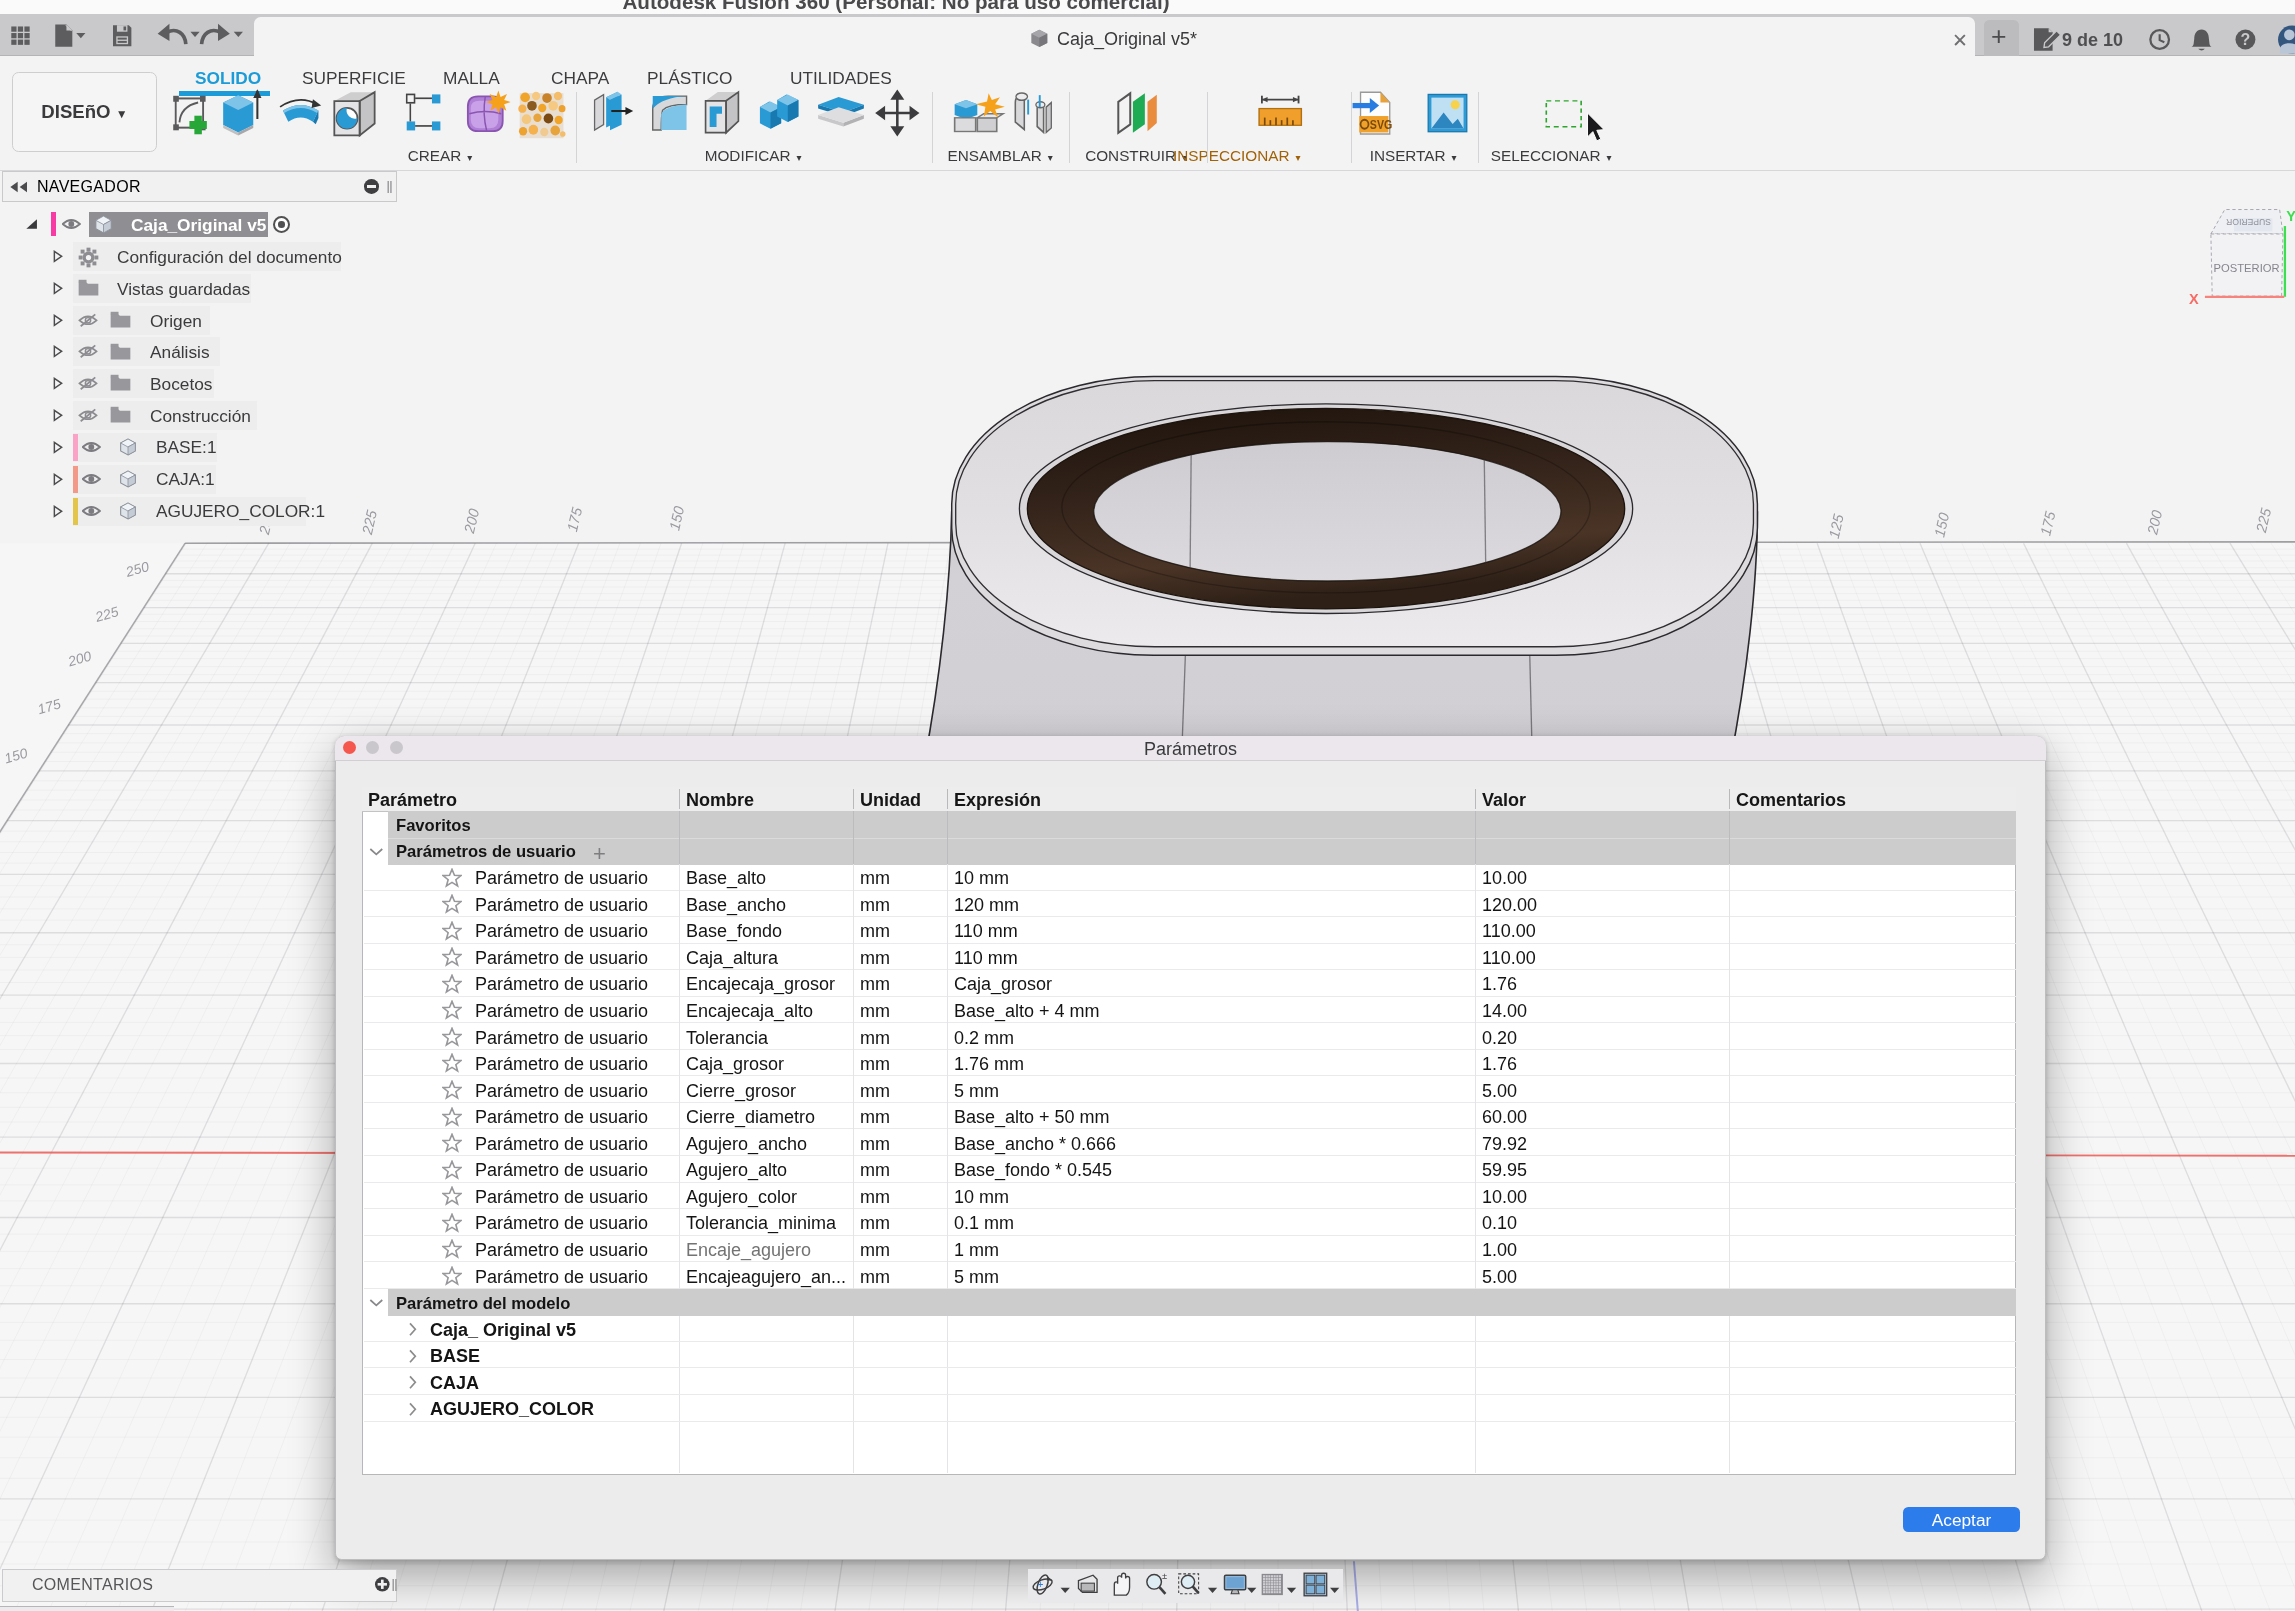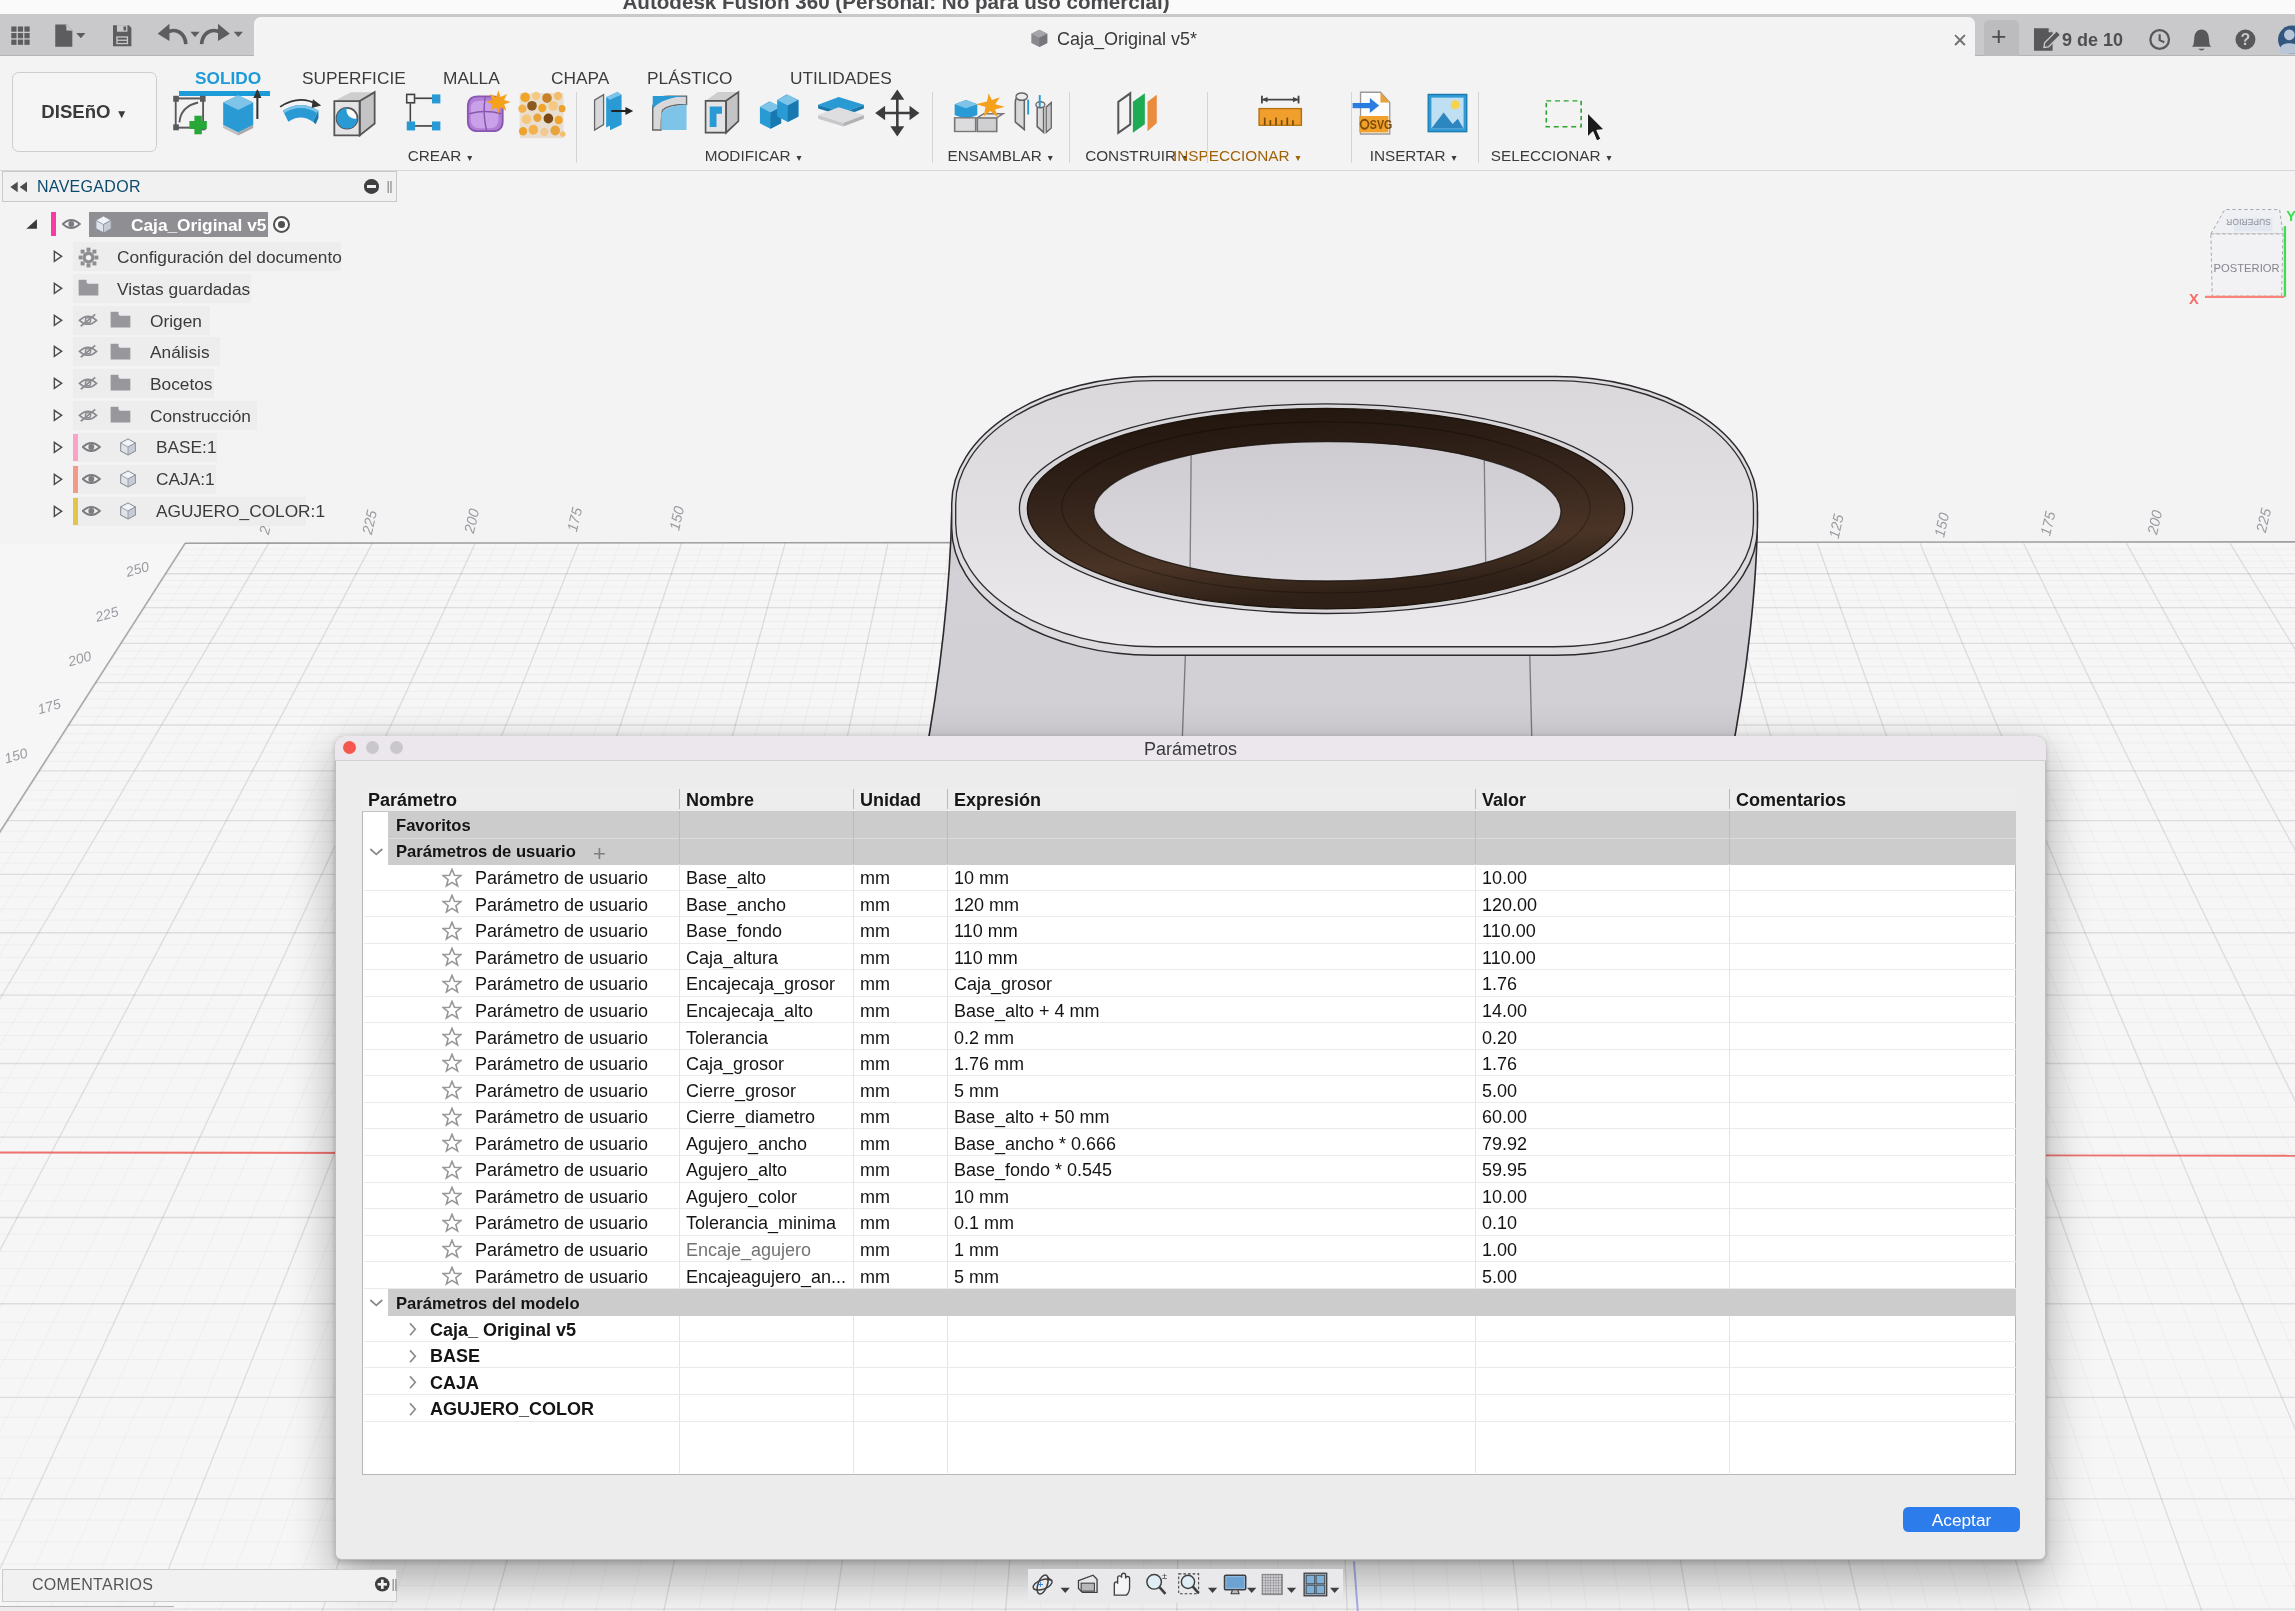--- a/index.html
+++ b/index.html
@@ -554,21 +554,21 @@
 <div class="abs" style="left:932px;top:92px;width:1.3px;height:71px;background:#d4d3d5;"></div>
 <div class="abs" style="left:1069px;top:92px;width:1.3px;height:71px;background:#d4d3d5;"></div>
 <div class="abs" style="left:1207px;top:92px;width:1.3px;height:71px;background:#d4d3d5;"></div>
 <div class="abs" style="left:1351px;top:92px;width:1.3px;height:71px;background:#d4d3d5;"></div>
 <div class="abs" style="left:1478px;top:92px;width:1.3px;height:71px;background:#d4d3d5;"></div>
 <div class="abs" style="left:2px;top:171px;width:395px;height:31px;background:#f2f1f2;border:1.3px solid #c9c8ca;"></div>
 <svg class="abs" style="left:9.3px;top:181px" width="20" height="12" viewBox="0 0 30 18">
     <polygon points="13,1 13,17 2,9" fill="#4c4c4e"></polygon>
     <polygon points="27,1 27,17 16,9" fill="#4c4c4e"></polygon>
   </svg>
-<div class="abs" style="left:37px;top:178px;font-size:16px;color:#0c4a6e;letter-spacing:0.3px;">NAVEGADOR</div>
+<div class="abs" style="left:37px;top:178px;font-size:16px;color:#000000;letter-spacing:0.3px;">NAVEGADOR</div>
 <div class="abs" style="left:364px;top:179px;width:14.6px;height:14.6px;border-radius:7.3px;background:#3f3f41;"></div>
 <div class="abs" style="left:367px;top:185px;width:9.3px;height:3.3px;background:#f2f1f2;"></div>
 <div class="abs" style="left:386px;top:177px;font-size:17.3px;color:#98989a;">‖</div>
 <div class="abs" style="left:89px;top:212px;width:179px;height:25px;background:#8f8e93;"></div>
 <svg class="abs" style="left:25px;top:218px" width="13.3" height="12" viewBox="0 0 20 18">
     <polygon points="2,16 18,16 18,2" fill="#3a3a3c"></polygon>
   </svg>
 <div class="abs" style="left:51px;top:212px;width:4.6px;height:24px;background:#f83ba4;"></div>
 <div class="abs" style="left:62px;top:218px;"><svg width="18.6" height="12" viewBox="0 0 28 18">
       <path d="M1 9 Q14 -3 27 9 Q14 21 1 9 Z" fill="none" stroke="#7c7c80" stroke-width="2.6"></path>
@@ -886,21 +886,21 @@
 <div class="abs" style="left:686px;top:1267px;font-size:18px;color:#141414;">Encajeagujero_an...</div>
 <div class="abs" style="left:860px;top:1267px;font-size:18px;color:#141414;">mm</div>
 <div class="abs" style="left:954px;top:1267px;font-size:18px;color:#141414;">5 mm</div>
 <div class="abs" style="left:1482px;top:1267px;font-size:18px;color:#141414;">5.00</div>
 <div class="abs" style="left:679px;top:864px;width:1.3px;height:609px;background:#e4e3e5;"></div>
 <div class="abs" style="left:853px;top:864px;width:1.3px;height:609px;background:#e4e3e5;"></div>
 <div class="abs" style="left:947px;top:864px;width:1.3px;height:609px;background:#e4e3e5;"></div>
 <div class="abs" style="left:1475px;top:864px;width:1.3px;height:609px;background:#e4e3e5;"></div>
 <div class="abs" style="left:1729px;top:864px;width:1.3px;height:609px;background:#e4e3e5;"></div>
 <div class="abs" style="left:388px;top:1289px;width:1628px;height:26.6px;background:#cdcccd;"></div>
-<div class="abs" style="left:396px;top:1294px;font-size:16.6px;font-weight:bold;color:#141414;">Parámetros del modelo</div>
+<div class="abs" style="left:396px;top:1294px;font-size:16.6px;font-weight:bold;color:#141414;">Parámetro del modelo</div>
 <svg class="abs" style="left:369px;top:1298px" width="14.6" height="9.3" viewBox="0 0 22 14">
     <polyline points="2,3 11,11 20,3" fill="none" stroke="#88888c" stroke-width="2.6"></polyline>
   </svg>
 <div class="abs" style="left:364px;top:1341px;width:1652px;height:1.3px;background:#eaeaec;"></div>
 <svg class="abs" style="left:408px;top:1322px" width="9.3" height="14.6" viewBox="0 0 14 22">
     <polyline points="3,2 11,11 3,20" fill="none" stroke="#8c8c8e" stroke-width="2.6"></polyline>
   </svg>
 <div class="abs" style="left:430px;top:1320px;font-size:18px;font-weight:bold;color:#141414;">Caja_ Original v5</div>
 <div class="abs" style="left:364px;top:1367px;width:1652px;height:1.3px;background:#eaeaec;"></div>
 <svg class="abs" style="left:408px;top:1349px" width="9.3" height="14.6" viewBox="0 0 14 22">

